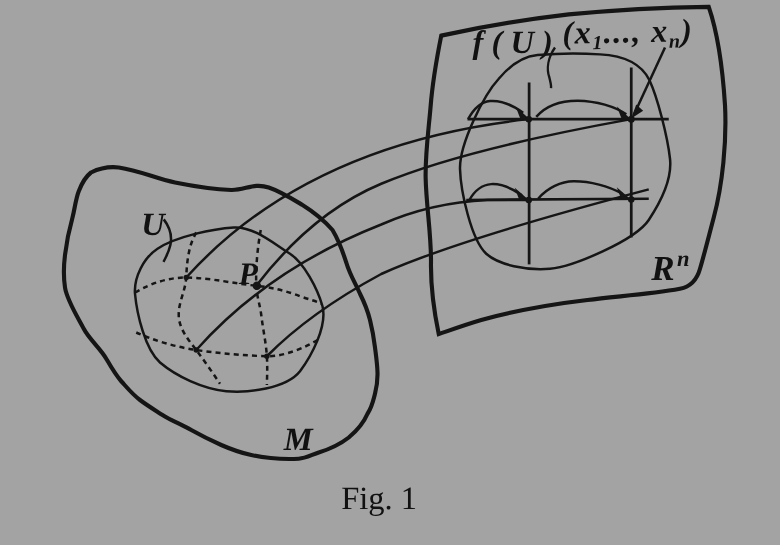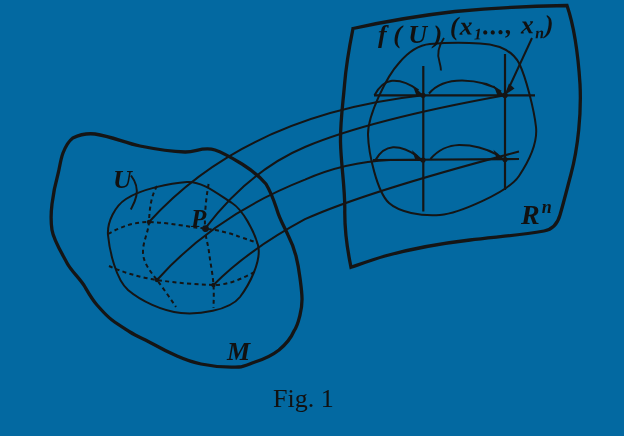--- a/index.html
+++ b/index.html
@@ -1,16 +1,16 @@
 <!DOCTYPE html>
 <html><head>
 <meta charset="utf-8">
 <style>
   html,body{margin:0;padding:0;background:#fff;}
-  #page{width:624px;height:436px;position:relative;background:#0369a1;overflow:hidden;}
+  #page{width:624px;height:436px;position:relative;background:#a3a3a3;overflow:hidden;}
   svg{filter:blur(0.35px);}
   svg{display:block;}
   text{font-family:"Liberation Serif", serif; fill:#111;}
 </style>
 </head>
 <body>
 <div id="page">
 <svg width="624" height="436" viewBox="0 0 624 436" xmlns="http://www.w3.org/2000/svg">
 
   <path d="M 72.8 138

